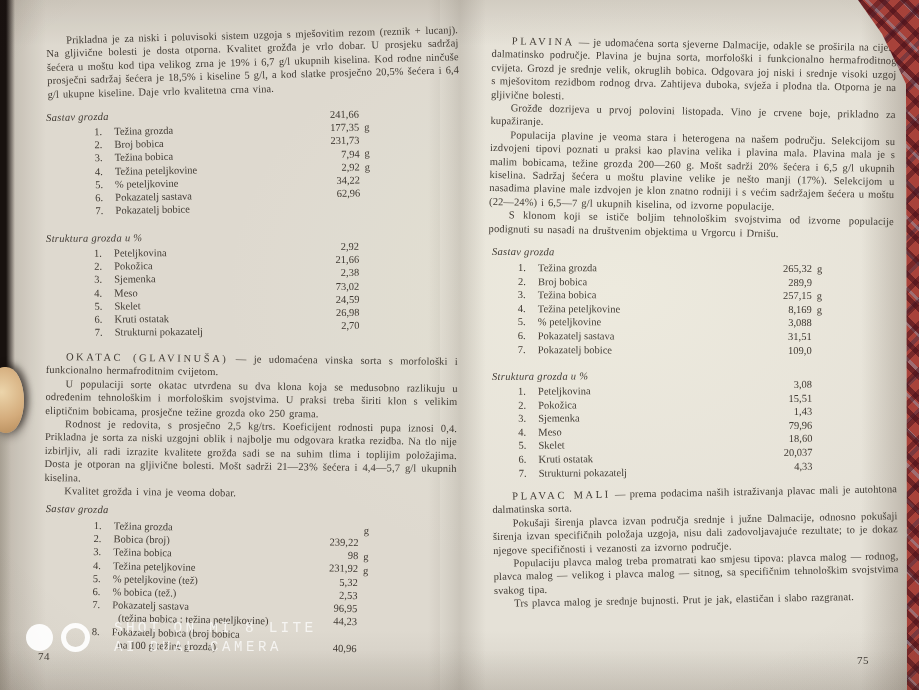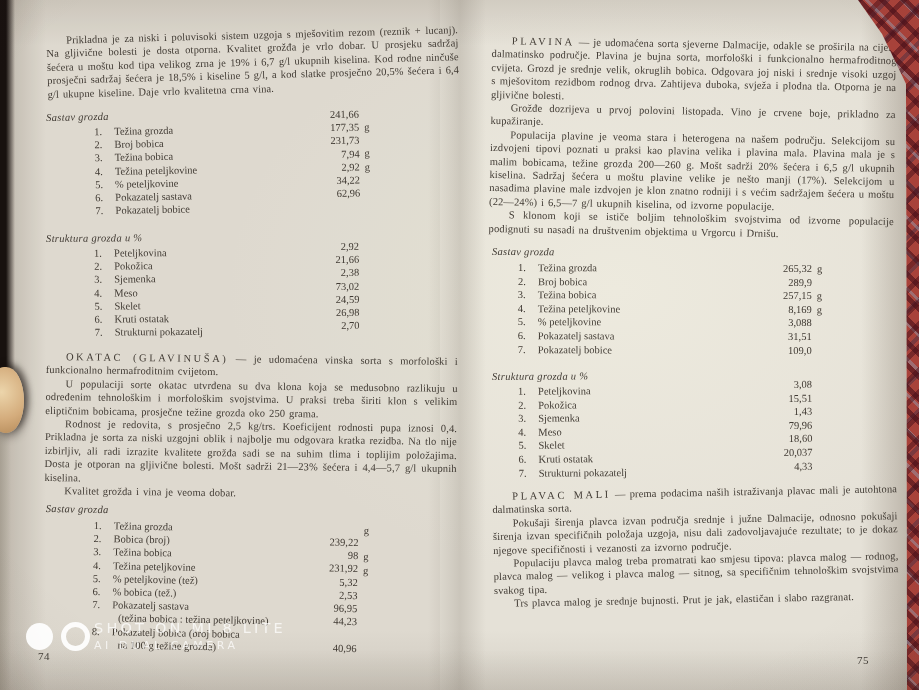--- a/index.html
+++ b/index.html
@@ -83,23 +83,23 @@
   .pagenum-left{left:38px;top:650px;}
   .pagenum-right{left:857px;top:654px;}
 
   
   .watermark{
     position:absolute;left:26px;top:620px;display:flex;align-items:center;
     font-family:"DejaVu Sans", sans-serif;z-index:9;
   }
   .wm-dot{width:27px;height:27px;border-radius:50%;background:rgba(255,255,255,.92);flex:none;}
   .wm-ring{width:19px;height:19px;border-radius:50%;border:5px solid rgba(255,255,255,.92);background:transparent;flex:none;margin-left:8px;}
-  .wm-text{margin-left:4px;color:rgba(255,255,255,.72);}
+  .wm-text{margin-left:24px;color:rgba(255,255,255,.72);font-family:Liberation Mono, monospace;}
   .wm-line1{font-size:14.5px;letter-spacing:3.2px;white-space:nowrap;}
-  .wm-line2{font-size:11px;letter-spacing:3.6px;white-space:nowrap;margin-top:3px;}
+  .wm-line2{font-size:14px;letter-spacing:3.6px;white-space:nowrap;margin-top:3px;}
 
   .vignette{
     position:absolute;left:0;top:0;width:919px;height:690px;pointer-events:none;
     background:
       linear-gradient(0deg, rgba(70,60,50,.10) 0, rgba(70,60,50,0) 60px),
       radial-gradient(ellipse 900px 700px at 50% 45%, rgba(0,0,0,0) 60%, rgba(50,40,32,.10) 100%);
   }
 </style>
 </head>
 <body>

